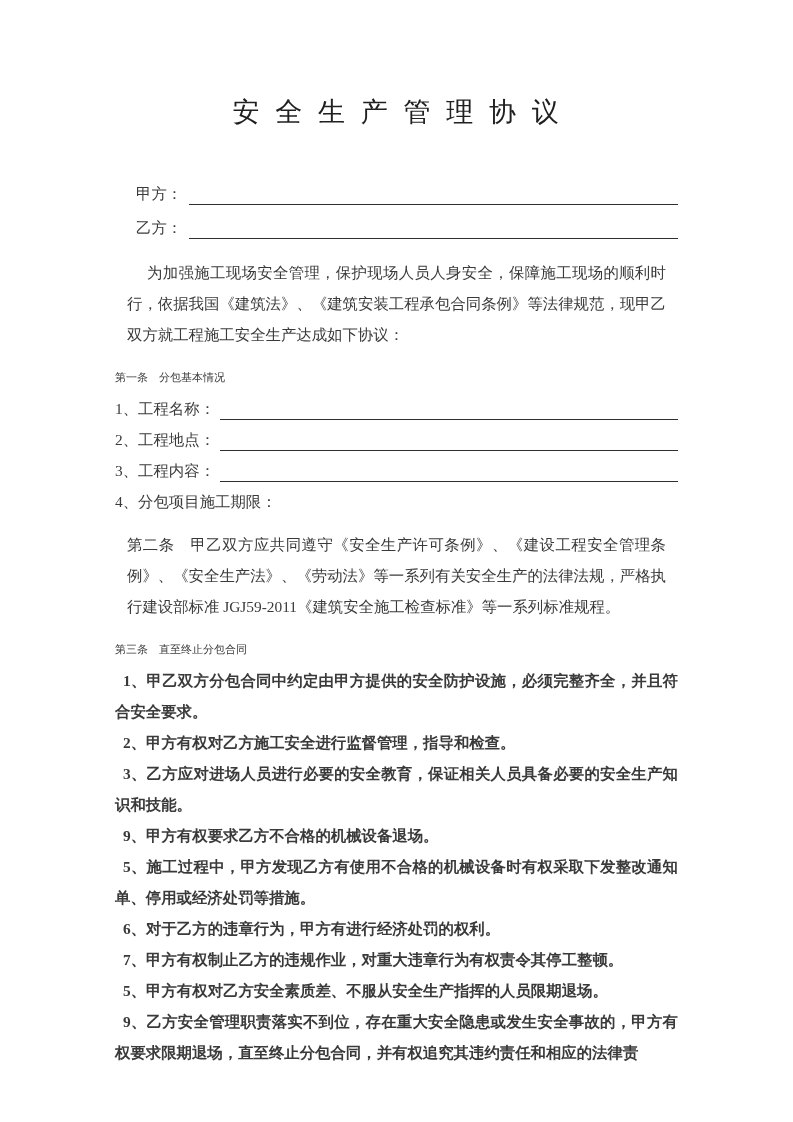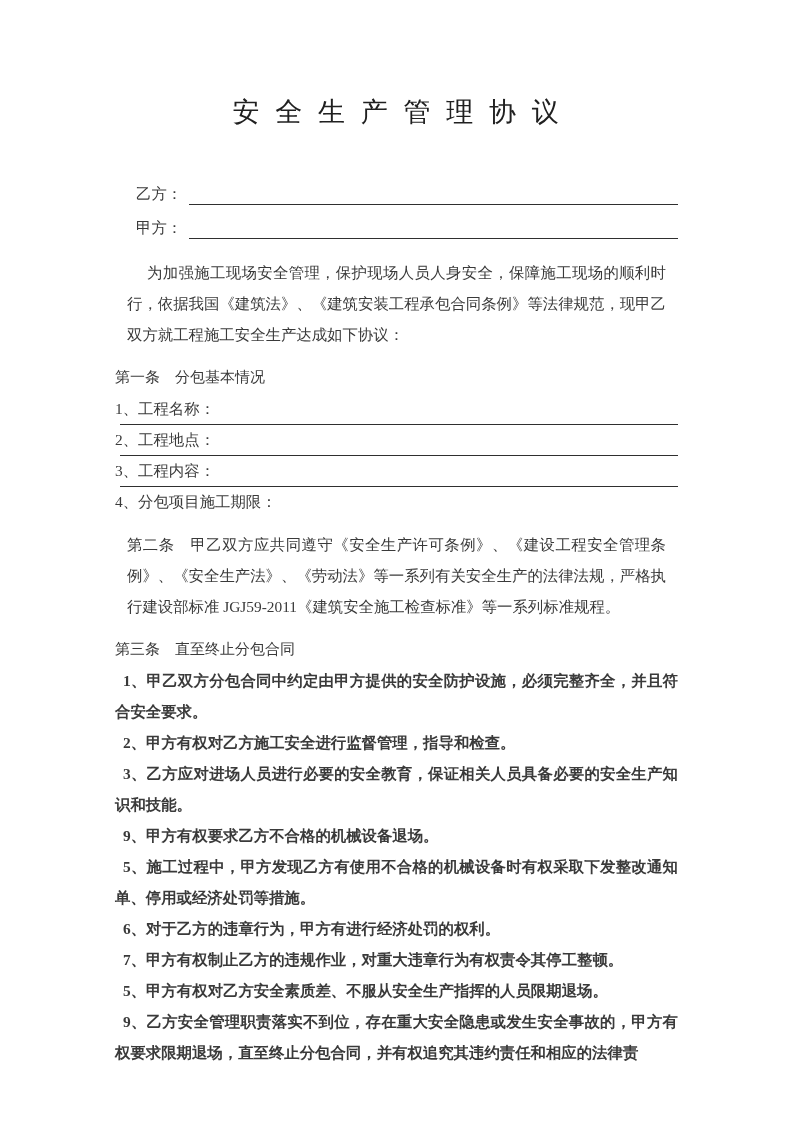--- a/index.html
+++ b/index.html
@@ -55,28 +55,27 @@
     margin-bottom: 6px;
   }
   .para {
     margin: 12px;
     text-align: justify;
   }
   .preamble { text-indent: 20px; }
   .heading {
     margin: 0;
     font-weight: normal;
-    font-size: 15px;
+    font-size: 11px;
     line-height: 31px;
   }
   .field-row {
     display: flex;
     height: 31px;
     line-height: 31px;
-    flex-direction: column;
   }
   .field-label { white-space: nowrap; }
   .field-fill {
     flex: 1 1 auto;
     border-bottom: 1.4px solid #2f2f2f;
     margin-left: 5px;
     margin-bottom: 4px;
   }
   .date-underlined {
     display: inline-block;
@@ -95,25 +94,25 @@
 </style>
 </head>
 <body>
 
 <div class="page">
   <div class="content">
 
     <h1 class="doc-title">安 全 生 产 管 理 协 议</h1>
 
     <div class="party-row">
-      <span class="party-label">乙方：</span>
+      <span class="party-label">甲方：</span>
       <span class="fill-line"></span>
     </div>
     <div class="party-row">
-      <span class="party-label">甲方：</span>
+      <span class="party-label">乙方：</span>
       <span class="fill-line"></span>
     </div>
 
     <p class="para preamble">为加强施工现场安全管理，保护现场人员人身安全，保障施工现场的顺利时行，依据我国《建筑法》、《建筑安装工程承包合同条例》等法律规范，现甲乙双方就工程施工安全生产达成如下协议：</p>
 
     <div class="heading">第一条　分包基本情况</div>
 
     <div class="field-row">
       <span class="field-label">1、工程名称：</span>
       <span class="field-fill"></span>

